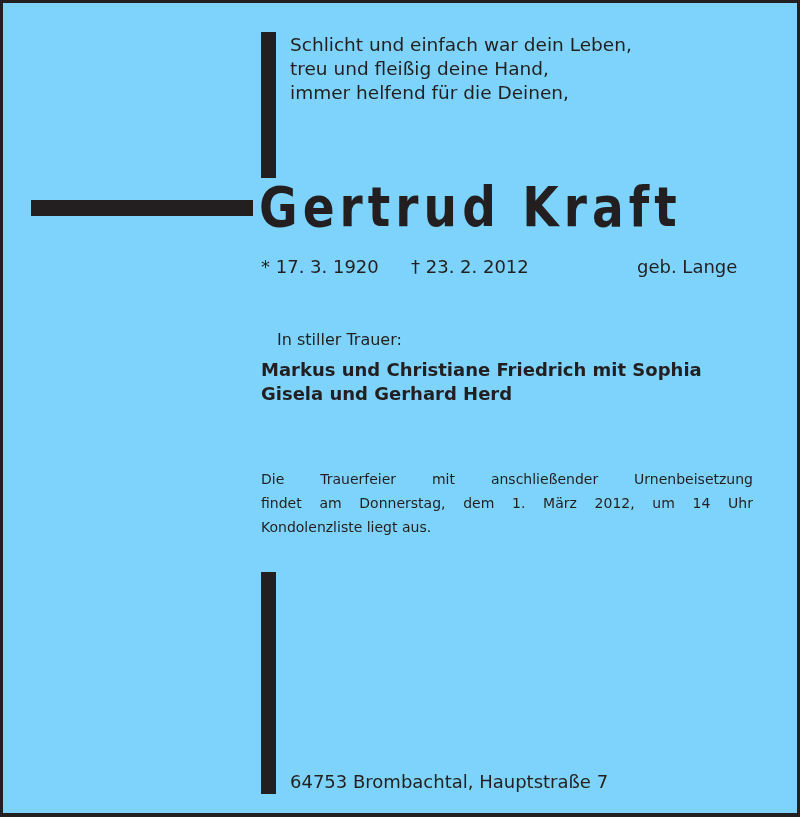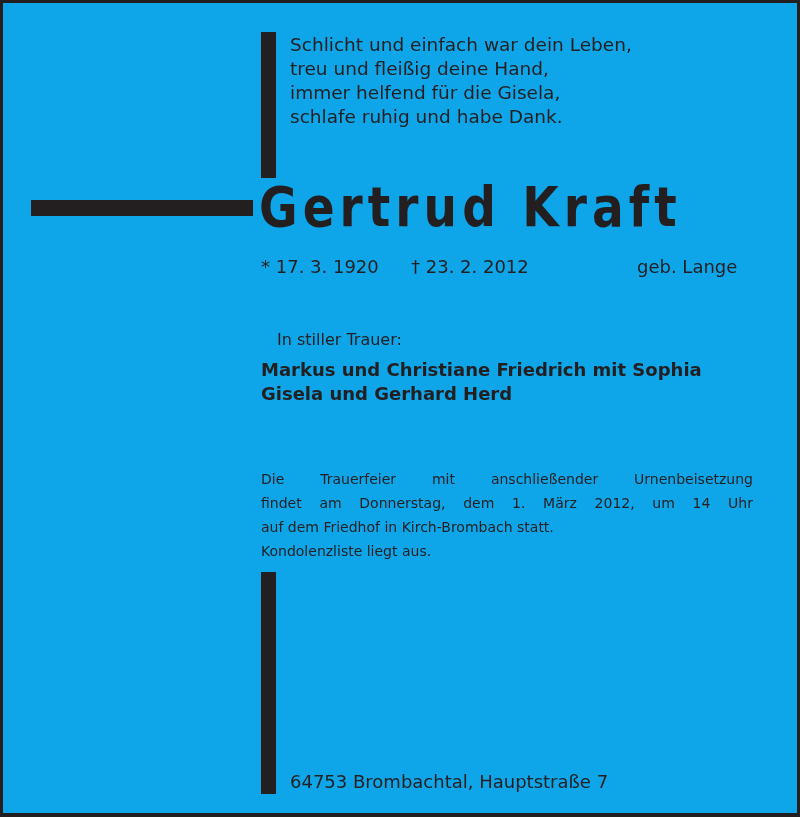--- a/index.html
+++ b/index.html
@@ -1,18 +1,18 @@
 <!DOCTYPE html>
 <html><head>
 <meta charset="utf-8">
 <style>
   html, body { margin:0; padding:0; background:#fff; }
   .frame {
     position:relative; width:800px; height:817px; box-sizing:border-box;
-    border:3px solid #231f20; border-bottom-width:4px; background:#0ea5e9;
+    border:3px solid #231f20; border-bottom-width:4px; background:#7dd3fc;
     font-family:"DejaVu Sans", sans-serif; color:#231f20; overflow:hidden;
   }
   .bar { position:absolute; background:#231f20; }
   .bar-top { left:258px; top:29px; width:15px; height:146px; }
   .bar-h { left:28px; top:197px; width:222px; height:16px; }
   .bar-bottom { left:258px; top:569px; width:15px; height:222px; }
   .verse { position:absolute; left:287px; top:30px; font-size:18.5px; line-height:24px; }
   .name {
     position:absolute; left:256px; top:172px; font-family:"DejaVu Sans", sans-serif;
     font-weight:bold; font-size:56px; letter-spacing:6px; line-height:64px;
@@ -33,37 +33,35 @@
 <body>
 
 <div class="frame">
   <div class="bar bar-top"></div>
   <div class="bar bar-h"></div>
   <div class="bar bar-bottom"></div>
 
   <div class="verse">
     <div>Schlicht und einfach war dein Leben,</div>
     <div>treu und fleißig deine Hand,</div>
-    <div>immer helfend für die Gisela,</div>
-    <div>schlafe ruhig und habe Dank.</div>
+    <div>immer helfend für die Deinen,</div>
   </div>
 
   <div class="name">Gertrud Kraft</div>
 
   <div class="dates d-born">* 17. 3. 1920</div>
   <div class="dates d-died">† 23. 2. 2012</div>
   <div class="dates d-nee">geb. Lange</div>
 
   <div class="grief">In stiller Trauer:</div>
   <div class="mourners">
     <div>Markus und Christiane Friedrich mit Sophia</div>
     <div>Gisela und Gerhard Herd</div>
   </div>
 
   <div class="ceremony">
     <span class="ln j">Die Trauerfeier mit anschließender Urnenbeisetzung</span>
     <span class="ln j">findet am Donnerstag, dem 1. März 2012, um 14 Uhr</span>
-    <span class="ln">auf dem Friedhof in Kirch-Brombach statt.</span>
     <span class="ln">Kondolenzliste liegt aus.</span>
   </div>
 
   <div class="address">64753 Brombachtal, Hauptstraße 7</div>
 </div>
 
 </body></html>

